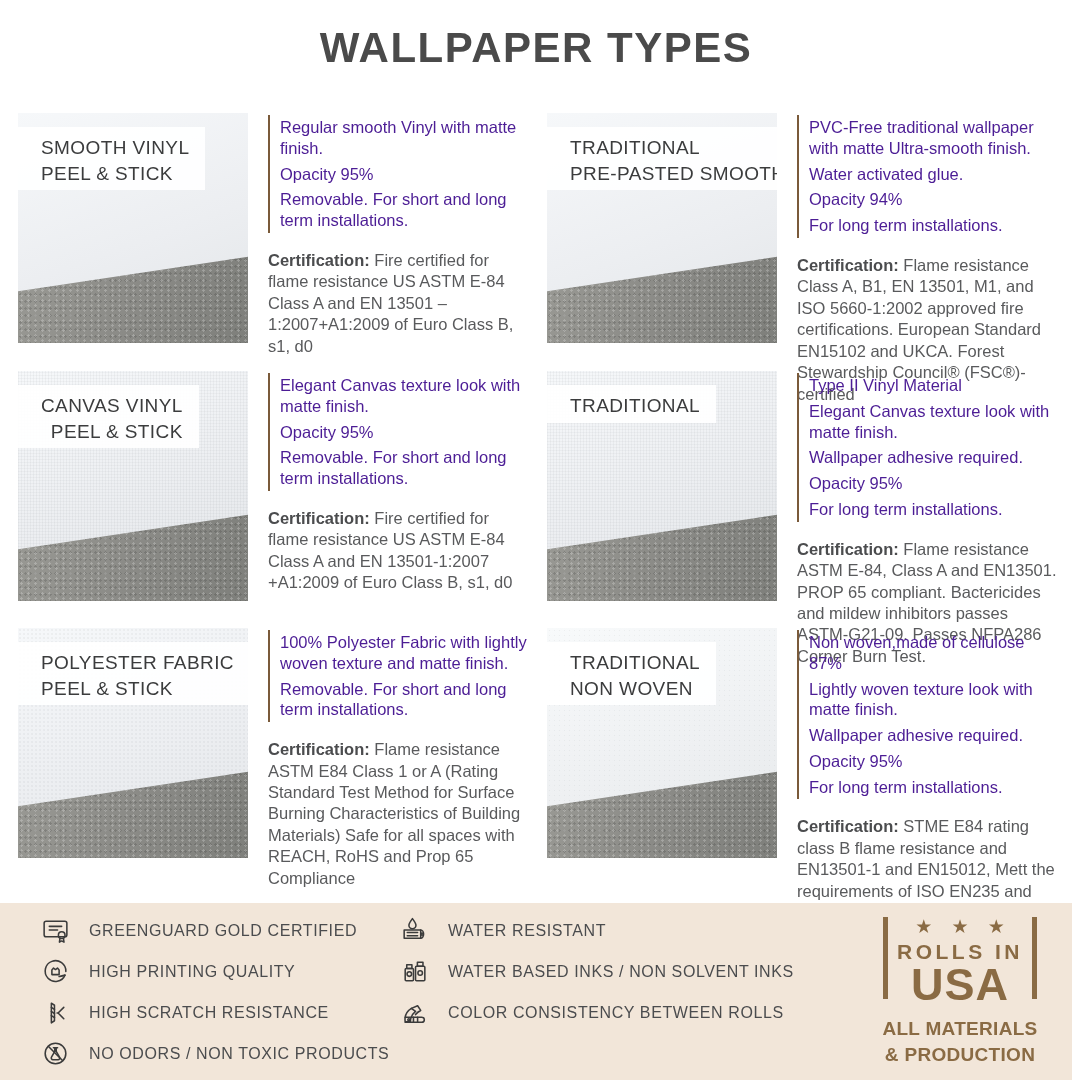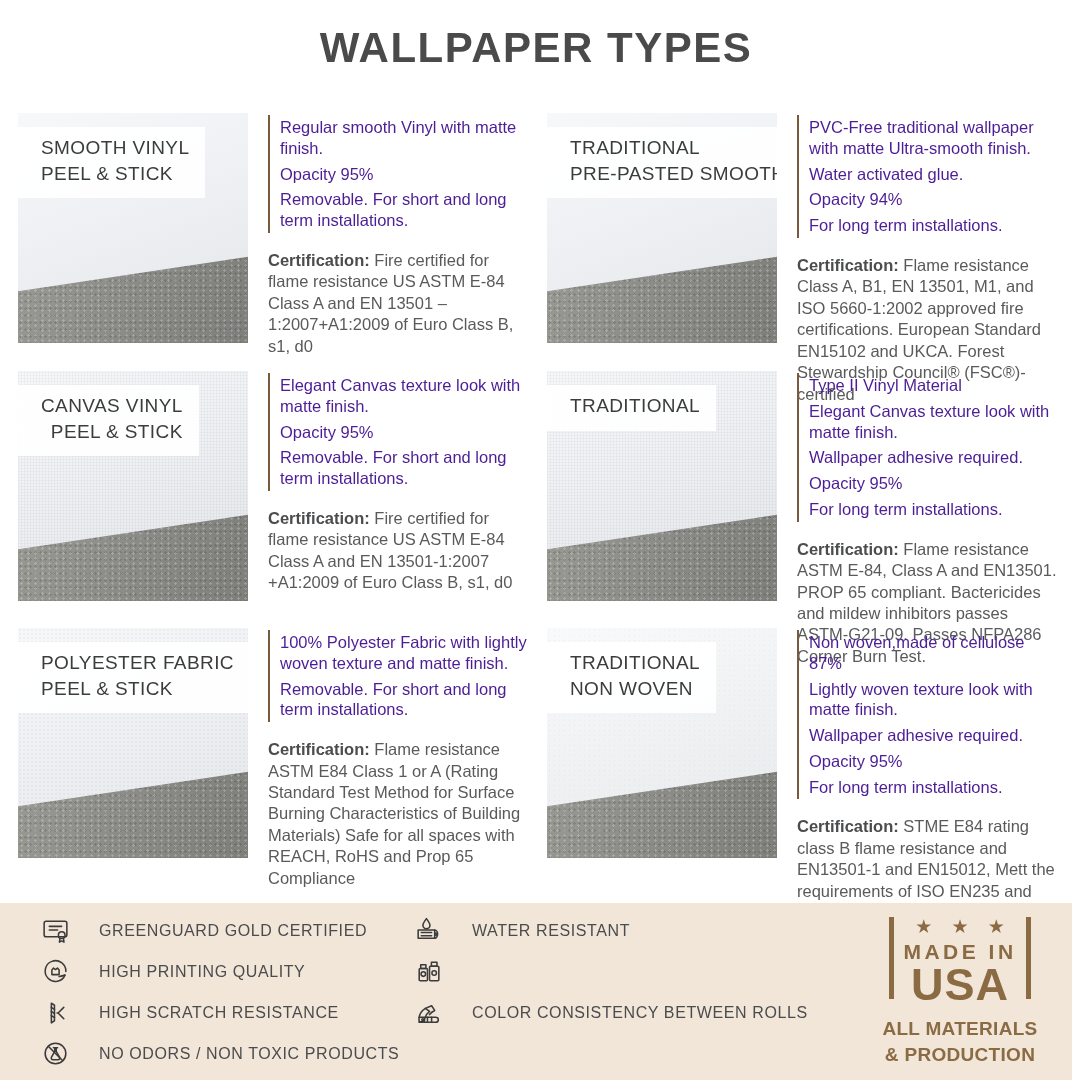--- a/index.html
+++ b/index.html
@@ -28,35 +28,35 @@
       linear-gradient(160deg,#f8fafb 0%, #eef0f2 55%, #e5e8ea 100%);
       background-size:5px 5px, auto;}
   .floor{position:absolute; left:0; right:0; bottom:0; height:50%;
          background:
            radial-gradient(circle, rgba(255,255,255,0.22) 0 1px, transparent 1.4px),
            radial-gradient(circle, rgba(40,40,38,0.18) 0 1px, transparent 1.4px),
            linear-gradient(105deg,#9a9a95 0%, #8b8b87 50%, #7e7f7b 100%);
          background-size:7px 5px, 5px 7px, auto;
          clip-path:polygon(0 55%, 100% 25%, 100% 100%, 0 100%);}
   .photo-label{position:absolute; top:14px; left:0; background:rgba(255,255,255,0.93);
-         padding:8px 16px 12px 23px; font-size:19px; line-height:1.35; letter-spacing:0.4px;
+         padding:8px 16px 4px 23px; font-size:19px; line-height:1.35; letter-spacing:0.4px;
          color:#3b3c3d; white-space:nowrap;}
 
   .info{margin-left:20px; width:262px;}
   .desc{border-left:2px solid #7a5a3a; padding:2px 0 2px 10px; margin-top:2px;}
   .desc p{margin:0 0 5px; font-size:16.5px; line-height:1.26; color:#4c1d95;}
   .desc p:last-child{margin-bottom:0;}
   .cert{margin:17px 0 0; font-size:16.5px; line-height:1.3; color:#595a5c;}
   .cert strong{color:#4b4c4e; font-weight:700;}
 
   .footer{position:absolute; left:0; top:903px; width:1080px; height:177px; background:#f2e6d9;}
   .f-col{position:absolute; top:12px;}
   .f-left{left:40px;}
-  .f-mid{left:413px;}
-  .feature{display:flex; align-items:center; gap:28px; height:31px; margin-bottom:10px;}
+  .f-mid{left:399px;}
+  .feature{display:flex; align-items:center; gap:18px; height:31px; margin-bottom:10px;}
   .feature .label{font-size:16px; letter-spacing:0.6px; color:#4b4c4e;}
   .feature svg{width:31px; height:31px; flex:0 0 31px; stroke:#3b3b3b; fill:none;
                stroke-width:1.5; stroke-linecap:round; stroke-linejoin:round;}
 
   .f-right{position:absolute; left:862px; top:14px; width:196px; text-align:center; color:#8a6b44;}
   .usa-badge{display:flex; justify-content:center; gap:9px;}
   .usa-bar{width:5px; height:82px; background:#8a6b44;}
   .usa-center{display:flex; flex-direction:column; align-items:center;}
   .usa-stars{font-size:19px; letter-spacing:7px; line-height:1; margin-left:7px;}
   .usa-madein{font-size:21px; letter-spacing:3.5px; font-weight:700; margin-top:5px; line-height:1;}
@@ -258,40 +258,41 @@
       </div>
       <div class="feature">
         <svg viewBox="0 0 30 30">
           <rect x="6" y="12" width="8" height="12" rx="1"></rect>
           <rect x="7.5" y="8.5" width="5" height="3.5"></rect>
           <circle cx="10" cy="17.5" r="2.2"></circle>
           <rect x="16" y="10" width="9" height="14" rx="1"></rect>
           <rect x="17.8" y="6" width="5.4" height="4"></rect>
           <circle cx="20.5" cy="16.5" r="2.2"></circle>
         </svg>
+        <span class="label">WATER BASED INKS / NON SOLVENT INKS</span>
       </div>
       <div class="feature">
         <svg viewBox="0 0 30 30">
           <path d="M6 24 a13 13 0 0 1 6-13 l4 3 a13 13 0 0 0 -5 10 z"></path>
           <path d="M12 11 l6-2.5 3 4.5 a14 14 0 0 0 -5 4"></path>
           <path d="M6 19.5 h16 a2.5 2.5 0 0 1 2.5 2.5 a2.5 2.5 0 0 1 -2.5 2.5 H6"></path>
           <circle cx="9.5" cy="22" r="1"></circle>
           <line x1="14" y1="19.5" x2="14" y2="24.5"></line>
           <line x1="18" y1="19.5" x2="18" y2="24.5"></line>
         </svg>
         <span class="label">COLOR CONSISTENCY BETWEEN ROLLS</span>
       </div>
     </div>
 
     <div class="f-right">
       <div class="usa-badge">
         <div class="usa-bar"></div>
         <div class="usa-center">
           <div class="usa-stars">★ ★ ★</div>
-          <div class="usa-madein">MADE IN</div>
+          <div class="usa-madein">ROLLS IN</div>
           <div class="usa-usa">USA</div>
         </div>
         <div class="usa-bar"></div>
       </div>
       <div class="usa-sub">
         <div>ALL MATERIALS</div>
         <div>&amp; PRODUCTION</div>
       </div>
     </div>
 

